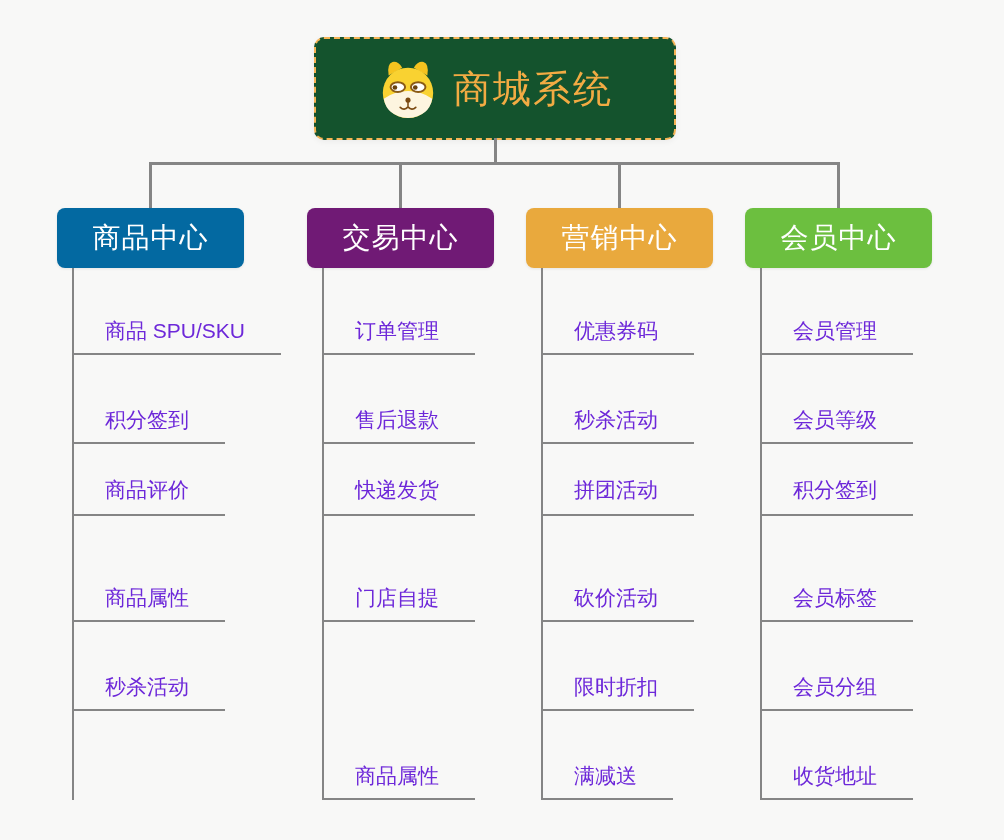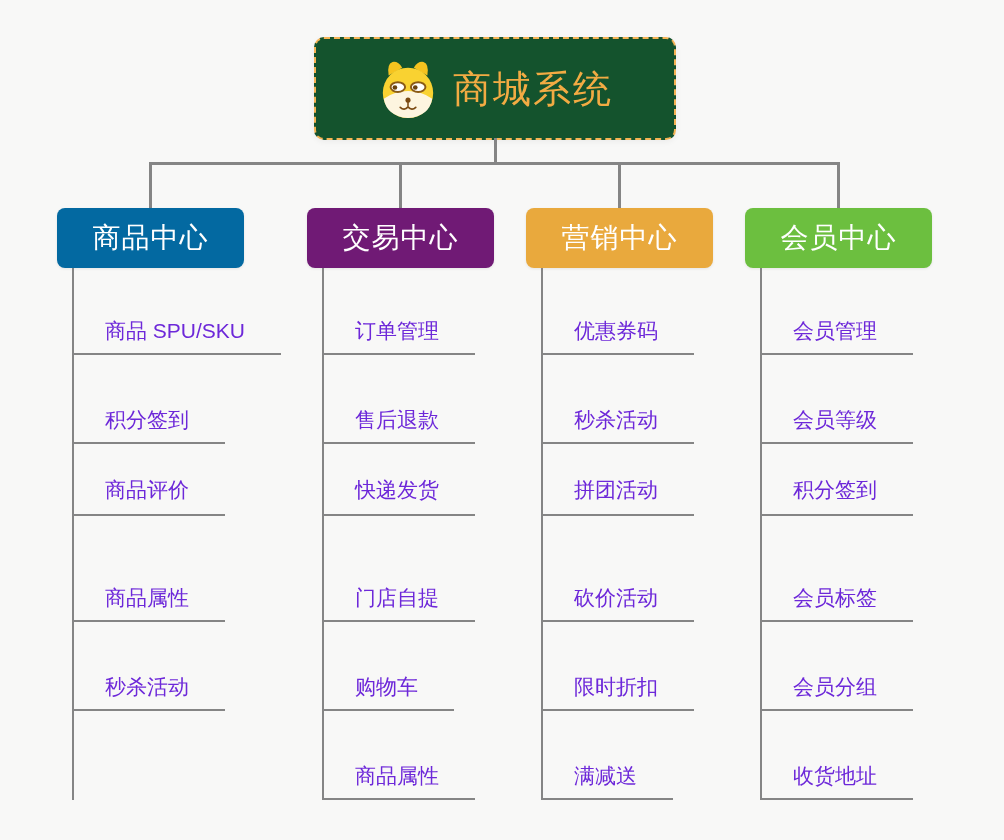--- a/index.html
+++ b/index.html
@@ -88,21 +88,20 @@
     <div class="leaf leaf-4">秒杀活动</div>
   </div>
 
   <div class="column col-1">
     <div class="branch-box" style="background: #701a75;">交易中心</div>
     <div class="trunk"></div>
     <div class="leaf leaf-0">订单管理</div>
     <div class="leaf leaf-1">售后退款</div>
     <div class="leaf leaf-3">门店自提</div>
     <div class="leaf leaf-2">快递发货</div>
-    <div class="leaf leaf-4">购物车</div>
     <div class="leaf leaf-5">商品属性</div>
   </div>
 
   <div class="column col-2">
     <div class="branch-box" style="background: rgb(233, 169, 61);">营销中心</div>
     <div class="trunk"></div>
     <div class="leaf leaf-0">优惠券码</div>
     <div class="leaf leaf-1">秒杀活动</div>
     <div class="leaf leaf-2">拼团活动</div>
     <div class="leaf leaf-3">砍价活动</div>

